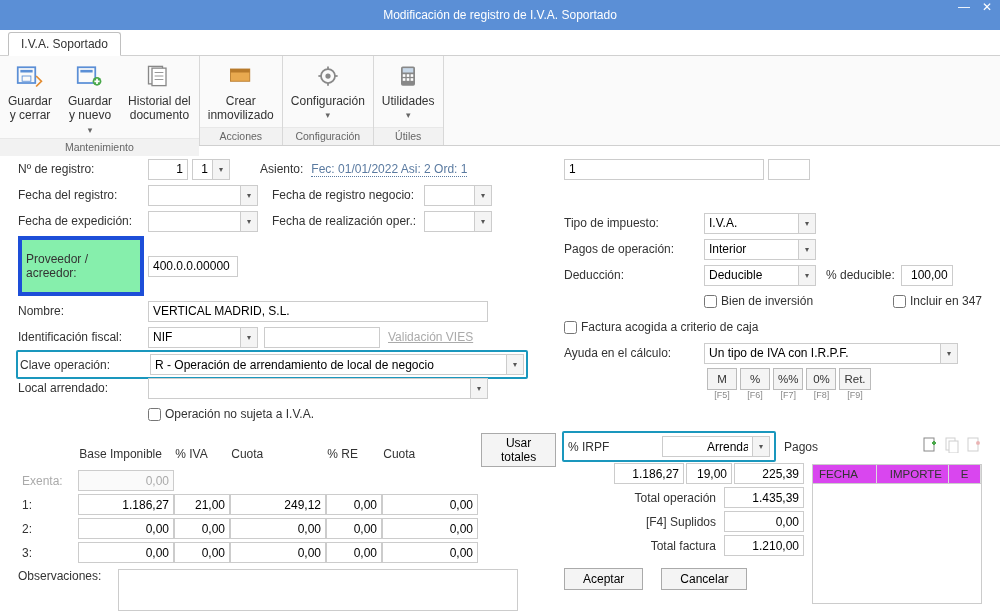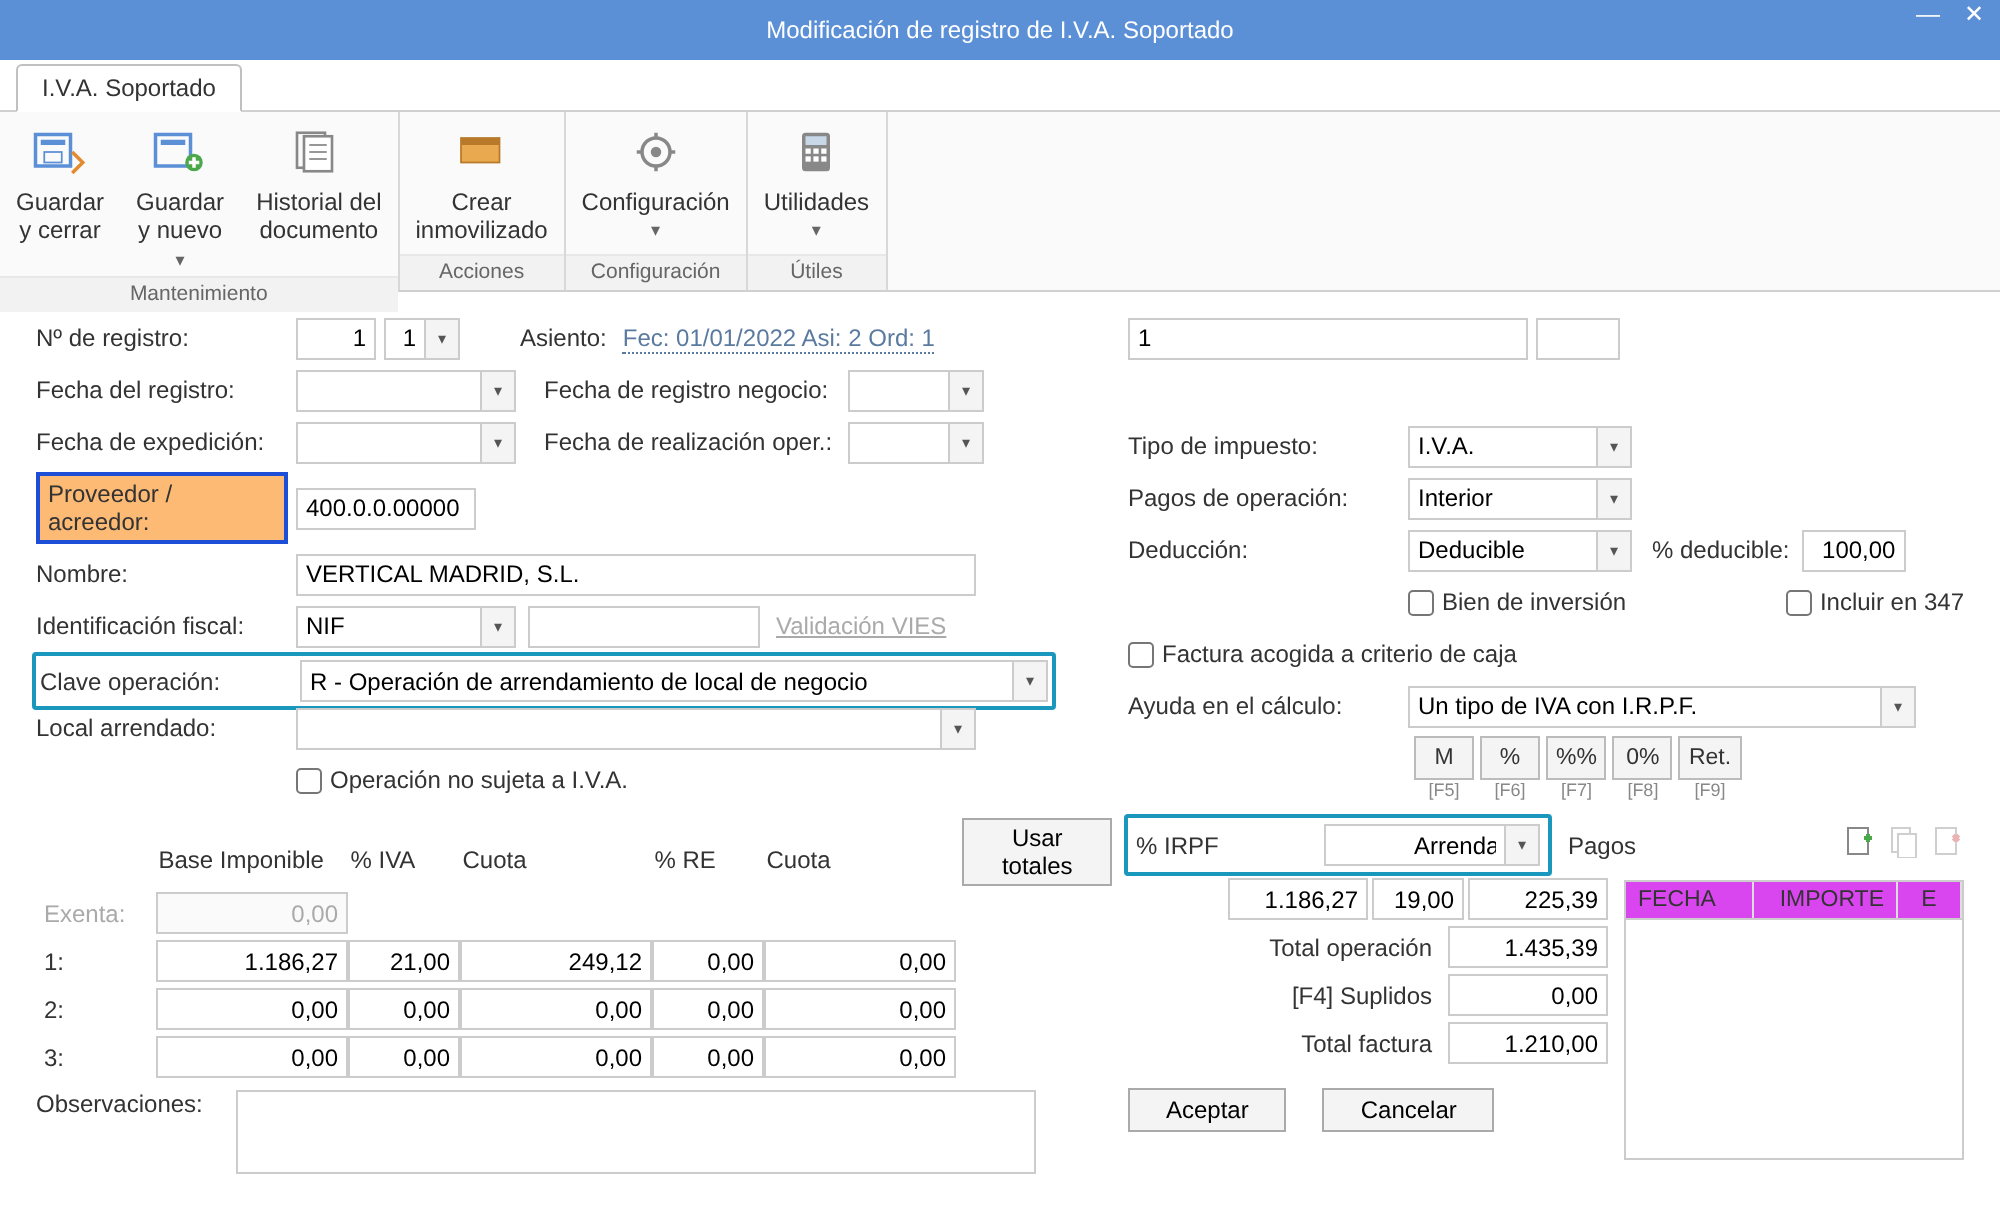--- a/index.html
+++ b/index.html
@@ -228,21 +228,21 @@
             <span class="dd">▾</span>
           </div>
         <span style="width:14px"></span>
         <span style="width:152px;">Fecha de realización oper.:</span>
         <div class="combo">
             <input type="text" style="width: 50px;">
             <span class="dd">▾</span>
           </div>
       </div>
       <div class="row">
-        <span class="lbl" style="border:2px solid #1d4ed8;background:#fdba74;padding:2px 4px;width:126px;">Proveedor / acreedor:</span>
+        <span class="lbl" style="border:4px solid #1d4ed8;background:#86efac;padding:12px 4px;width:126px;">Proveedor / acreedor:</span>
         <span style="width:4px"></span>
         <input type="text" style="width: 90px;" value="400.0.0.00000">
       </div>
       <div class="row">
         <span class="lbl">Nombre:</span>
         <input type="text" style="width: 340px;" value="VERTICAL MADRID, S.L.">
       </div>
       <div class="row">
         <span class="lbl">Identificación fiscal:</span>
         <div class="combo">

